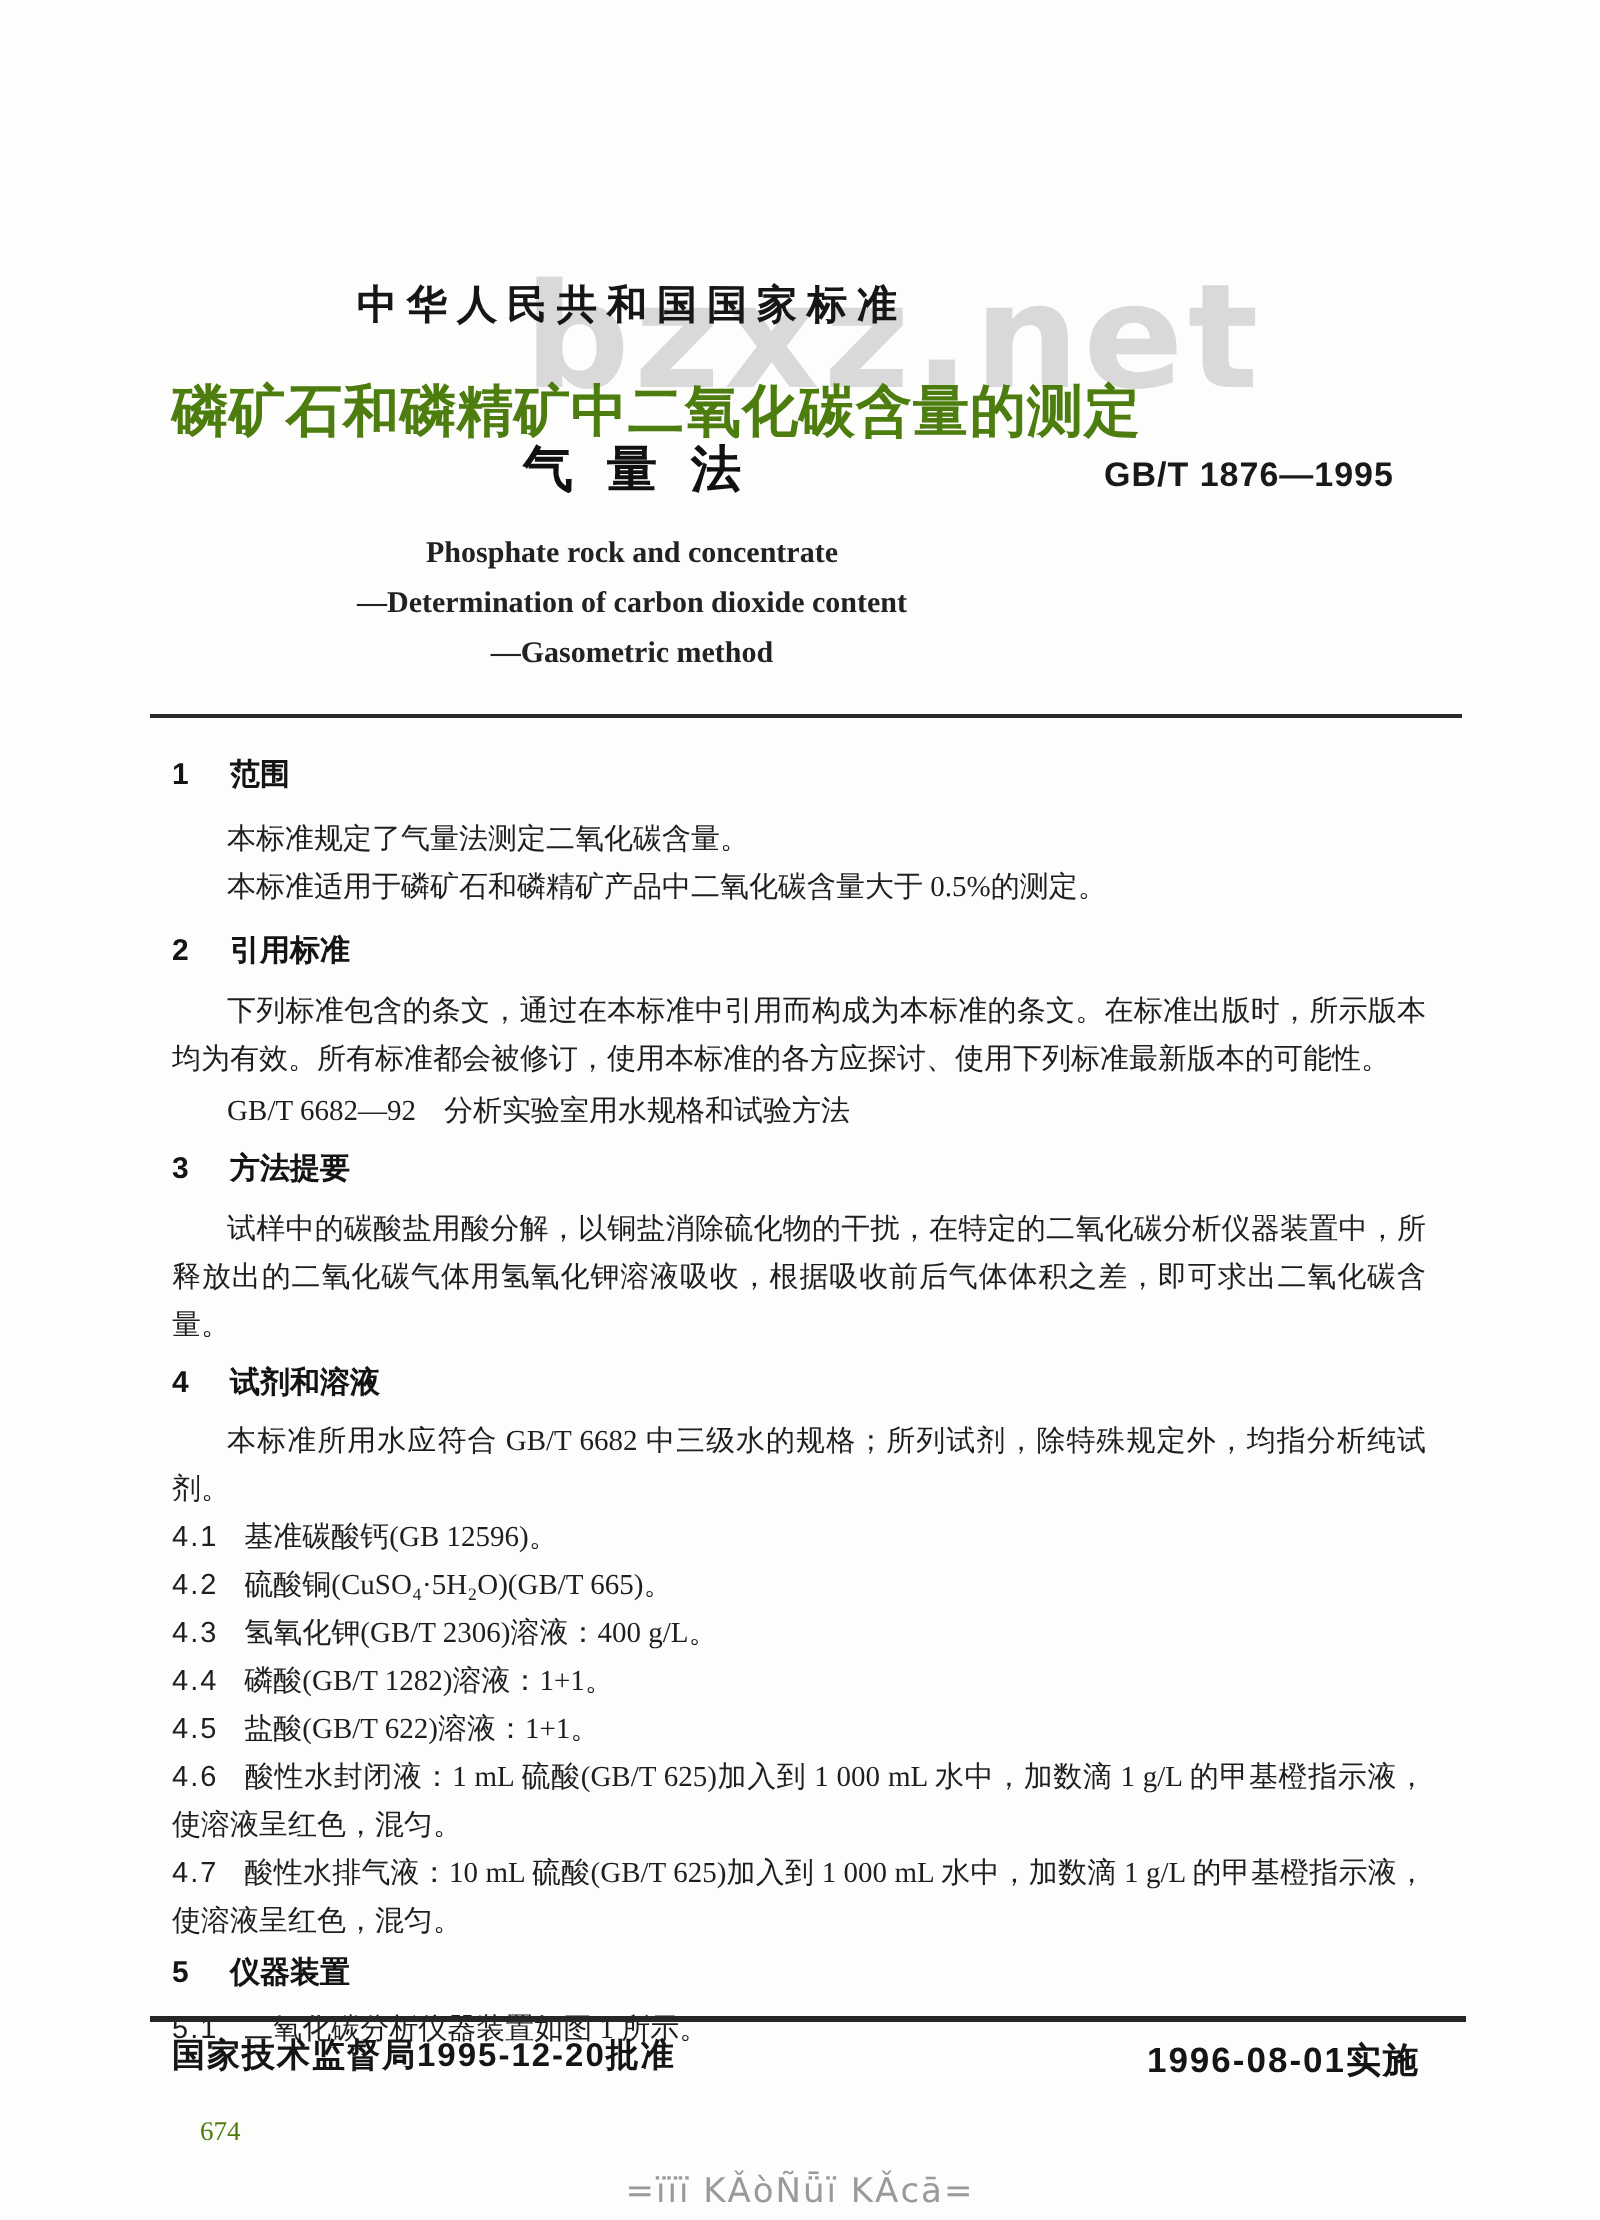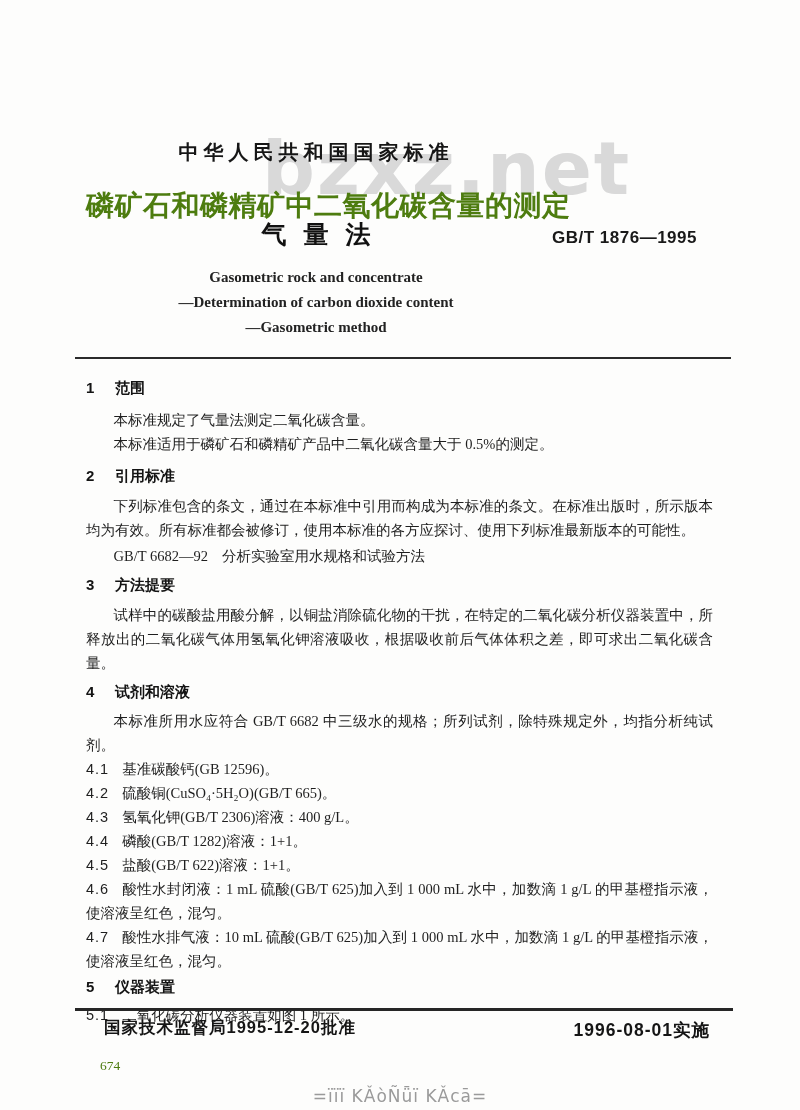--- a/index.html
+++ b/index.html
@@ -97,21 +97,20 @@
   
   .rule-bottom {
     position:absolute; left:75px; top:1008px; width:658px; height:2.5px;
     background:#262626; z-index:3;
   }
   .f-approve {
     position:absolute; left:86px; top:1017px; z-index:3;
     font-family:"Liberation Sans","DejaVu Sans",sans-serif;
     font-weight:bold; font-size:16.5px; letter-spacing:1px; color:#151515;
     white-space:nowrap;
-    margin-left:18px;
   }
   .f-impl {
     position:absolute; right:90px; top:1018px; z-index:3;
     font-family:"Liberation Sans","DejaVu Sans",sans-serif;
     font-weight:bold; font-size:17.5px; letter-spacing:1px; color:#151515;
     white-space:nowrap;
   }
   .f-page {
     position:absolute; left:100px; top:1058px; z-index:3;
     font-size:13.5px; color:#4d7c0f;
@@ -122,21 +121,21 @@
 
 <div class="page">
 
   <div class="wm-top">bzxz.net</div>
 
   <div class="title-col">
     <div class="t-national">中华人民共和国国家标准</div>
     <div class="t-main">磷矿石和磷精矿中二氧化碳含量的测定</div>
     <div class="t-sub">气量法</div>
     <div class="t-en">
-      <div>Gasometric rock and concentrate</div>
+      <div>Phosphate rock and concentrate</div>
       <div>—Determination of carbon dioxide content</div>
       <div>—Gasometric method</div>
     </div>
   </div>
   <div class="t-code">GB/T 1876—1995</div>
 
   <div class="rule-top"></div>
 
   <div class="body-col">
 

